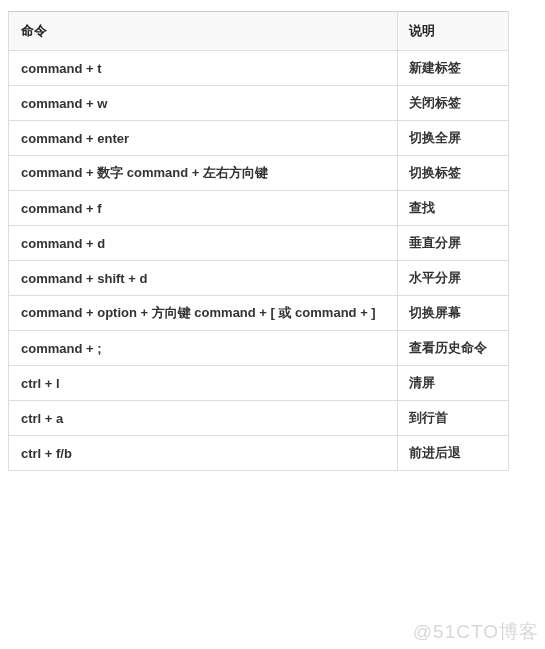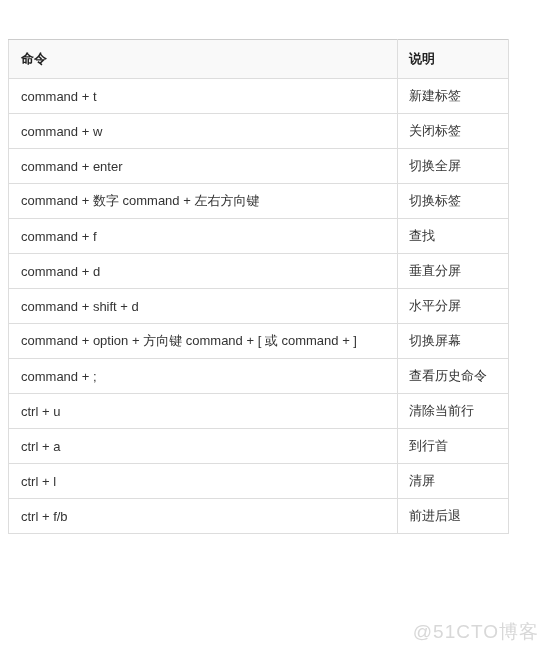--- a/index.html
+++ b/index.html
@@ -46,35 +46,34 @@
     width: 500px;
     z-index: 1;
   }
 
   table.shortcut-table {
     width: 500px;
     border-collapse: collapse;
     table-layout: fixed;
     background: transparent;
     font-size: 13px;
-    margin-top: 28px;
   }
 
   table.shortcut-table col.col-cmd  { width: 389px; }
   table.shortcut-table col.col-desc { width: 111px; }
 
   table.shortcut-table th,
   table.shortcut-table td {
     border: 1px solid #dddddd;
     border-top-color: #dddddd;
     padding: 0 0 0 12px;
     height: 34px;
     text-align: left;
     vertical-align: middle;
-    font-weight: normal;
+    font-weight: bold;
     color: #333333;
     background: #ffffff;
     overflow: hidden;
     white-space: nowrap;
   }
 
   table.shortcut-table thead th {
     background: #f9f9f9;
     font-weight: bold;
     height: 38px;
@@ -147,30 +146,26 @@
           </tr>
           <tr>
             <td class="cmd">command + option + 方向键 command + [ 或 command + ]</td>
             <td class="desc">切换屏幕</td>
           </tr>
           <tr>
             <td class="cmd">command + ;</td>
             <td class="desc">查看历史命令</td>
           </tr>
           <tr>
-            <td class="cmd">ctrl + u</td>
-            <td class="desc">清除当前行</td>
+            <td class="cmd">ctrl + l</td>
+            <td class="desc">清屏</td>
           </tr>
           <tr>
             <td class="cmd">ctrl + a</td>
             <td class="desc">到行首</td>
-          </tr>
-          <tr>
-            <td class="cmd">ctrl + l</td>
-            <td class="desc">清屏</td>
           </tr>
           <tr>
             <td class="cmd">ctrl + f/b</td>
             <td class="desc">前进后退</td>
           </tr>
         </tbody>
     </table>
   </div>
 
 </div>

